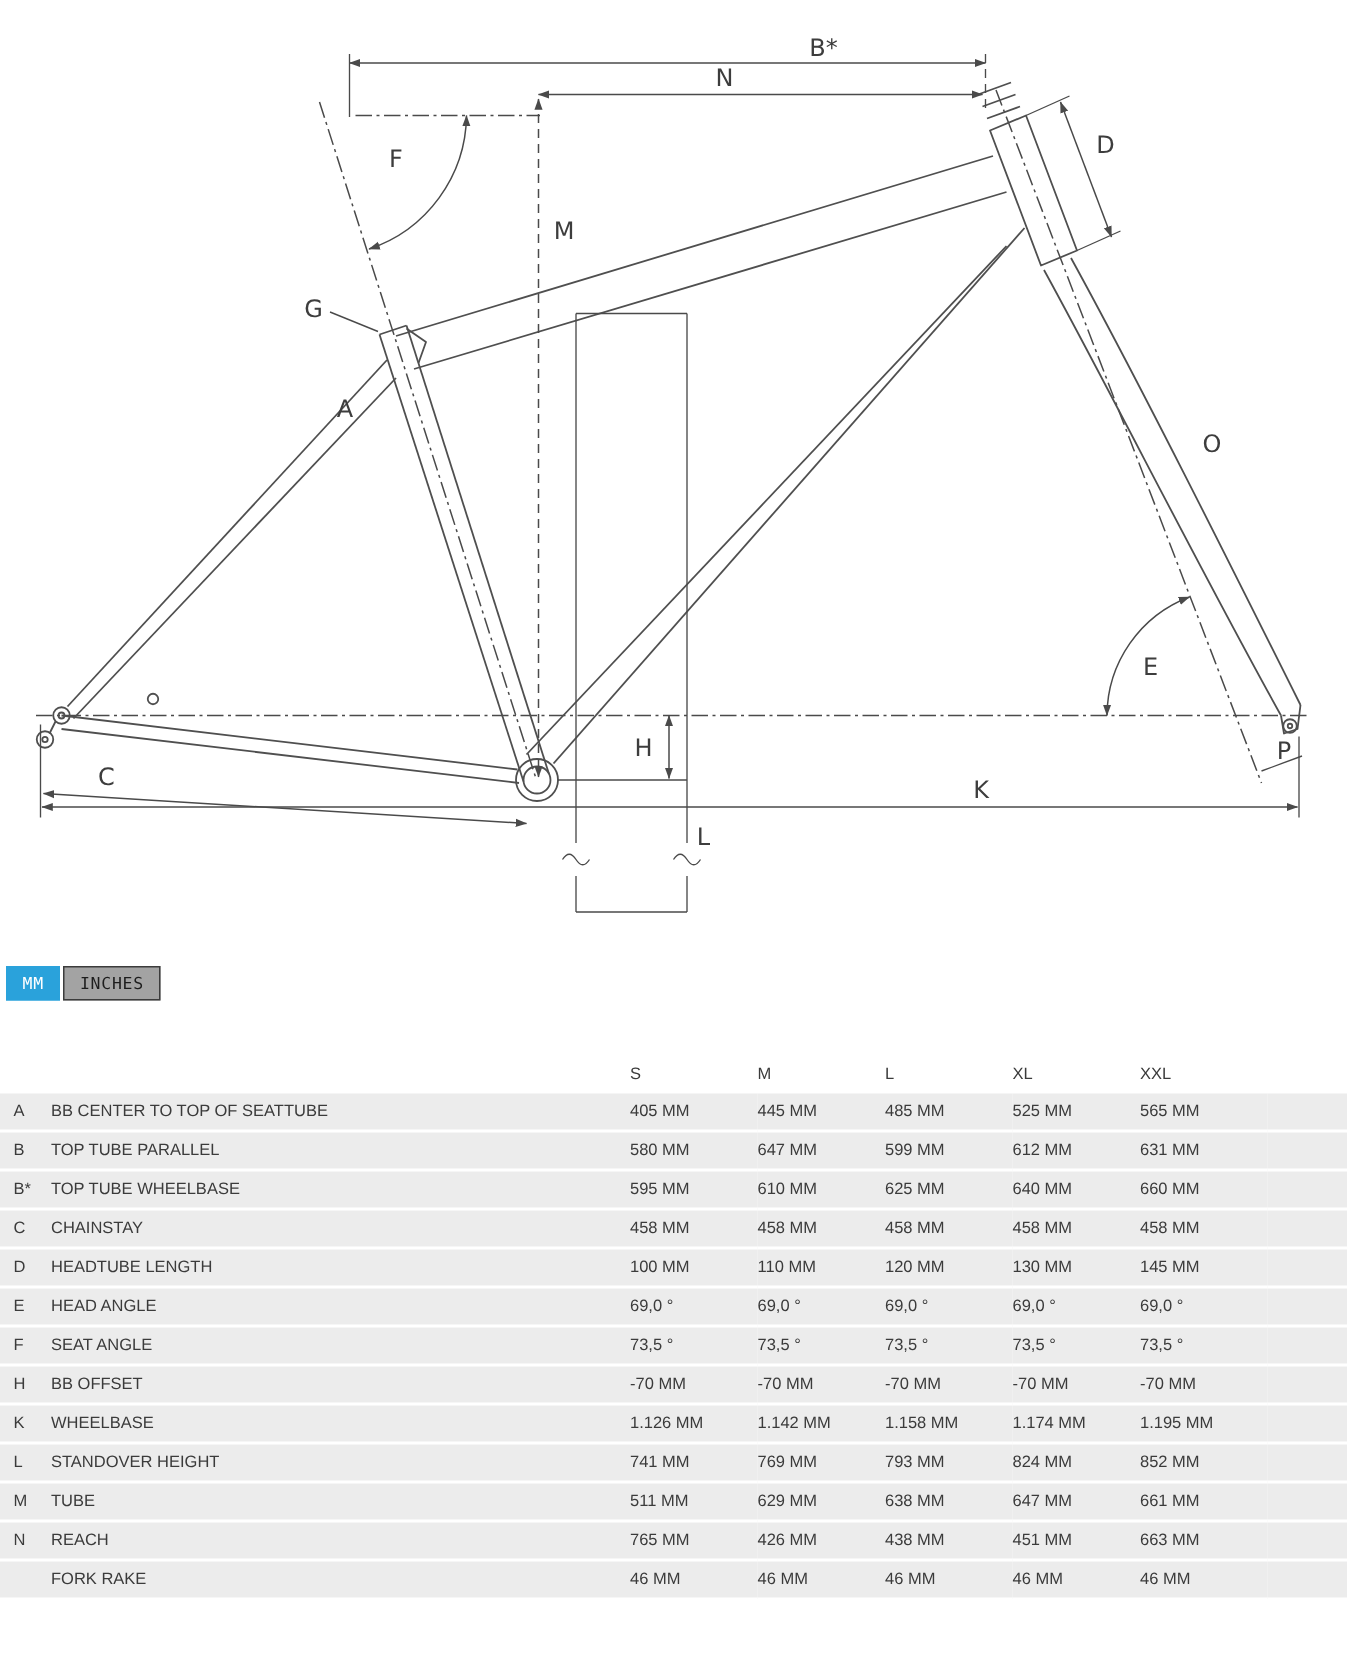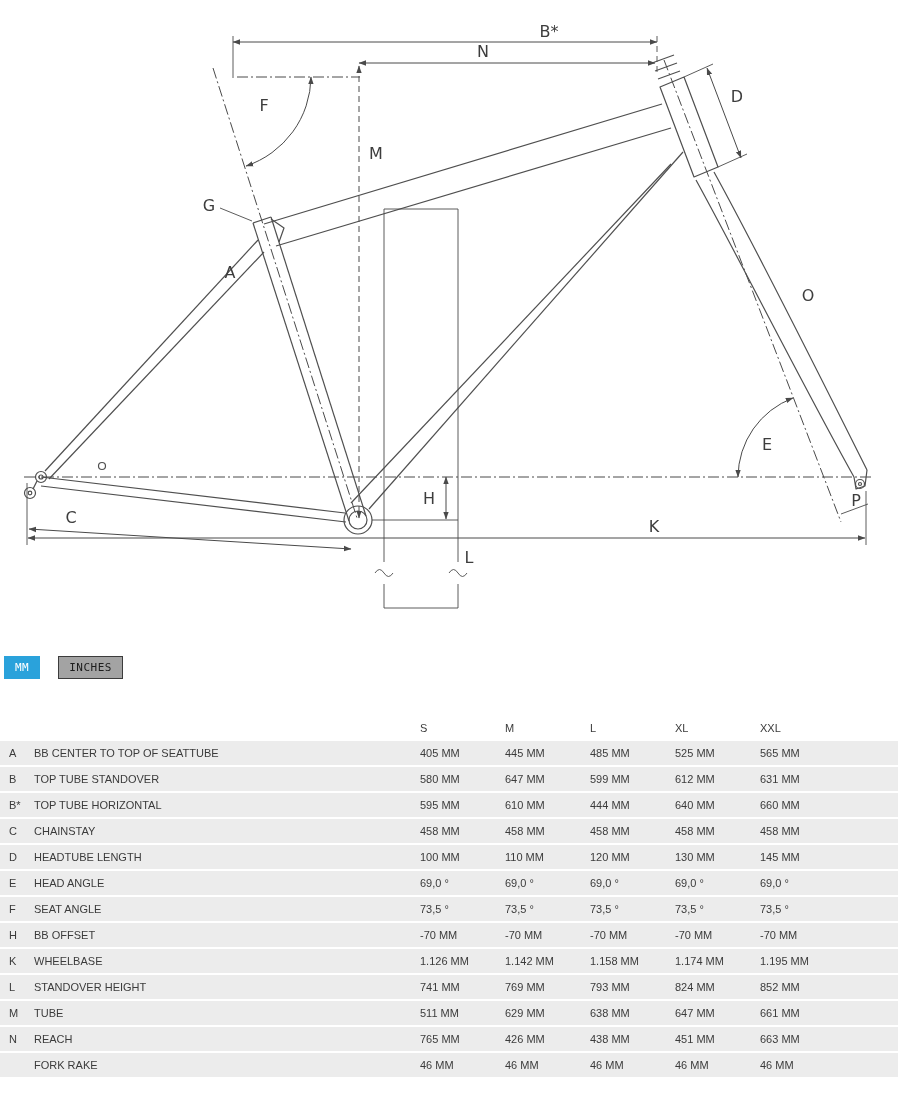--- a/index.html
+++ b/index.html
@@ -13,21 +13,21 @@
   svg text {
     font-family: "DejaVu Sans", sans-serif;
     font-size: 16px; fill: #3d3d3d;
   }
   .frame { fill: none; stroke: #4f4f4f; stroke-width: 1.2; stroke-linejoin: round; }
   .dim   { fill: none; stroke: #4a4a4a; stroke-width: 1; }
   .thin  { fill: none; stroke: #4a4a4a; stroke-width: 0.9; }
   .dashdot { fill: none; stroke: #4a4a4a; stroke-width: 1; stroke-dasharray: 11 3 2 3; }
   .dash { stroke-dasharray: 6 4; }
 
-  .unit-toggle { display: flex; gap: 18px; margin: 24px 0 0 4px; }
+  .unit-toggle { display: flex; gap: 2px; margin: 12px 0 0 4px; }
   .btn {
     font-family: "DejaVu Sans Mono", monospace;
     font-size: 11px; line-height: 1; padding: 5px 10px;
     border: 1px solid transparent; cursor: pointer; letter-spacing: 0.5px;
   }
   .btn-mm { background: #2aa2db; border-color: #2aa2db; color: #ffffff; }
   .btn-inches { background: #a3a3a3; border-color: #3c3c3c; color: #1d1d1d; }
 
   table.geo {
     width: 898px; margin-top: 36px;
@@ -191,34 +191,34 @@
         <td class="col-label">BB CENTER TO TOP OF SEATTUBE</td>
         <td class="col-val">405 MM</td>
         <td class="col-val">445 MM</td>
         <td class="col-val">485 MM</td>
         <td class="col-val">525 MM</td>
         <td class="col-val">565 MM</td>
         <td class="col-fill"></td>
       </tr>
       <tr>
         <td class="col-key">B</td>
-        <td class="col-label">TOP TUBE STANDOVER</td>
+        <td class="col-label">TOP TUBE PARALLEL</td>
         <td class="col-val">580 MM</td>
         <td class="col-val">647 MM</td>
         <td class="col-val">599 MM</td>
         <td class="col-val">612 MM</td>
         <td class="col-val">631 MM</td>
         <td class="col-fill"></td>
       </tr>
       <tr>
         <td class="col-key">B*</td>
-        <td class="col-label">TOP TUBE HORIZONTAL</td>
+        <td class="col-label">TOP TUBE WHEELBASE</td>
         <td class="col-val">595 MM</td>
         <td class="col-val">610 MM</td>
-        <td class="col-val">444 MM</td>
+        <td class="col-val">625 MM</td>
         <td class="col-val">640 MM</td>
         <td class="col-val">660 MM</td>
         <td class="col-fill"></td>
       </tr>
       <tr>
         <td class="col-key">C</td>
         <td class="col-label">CHAINSTAY</td>
         <td class="col-val">458 MM</td>
         <td class="col-val">458 MM</td>
         <td class="col-val">458 MM</td>

